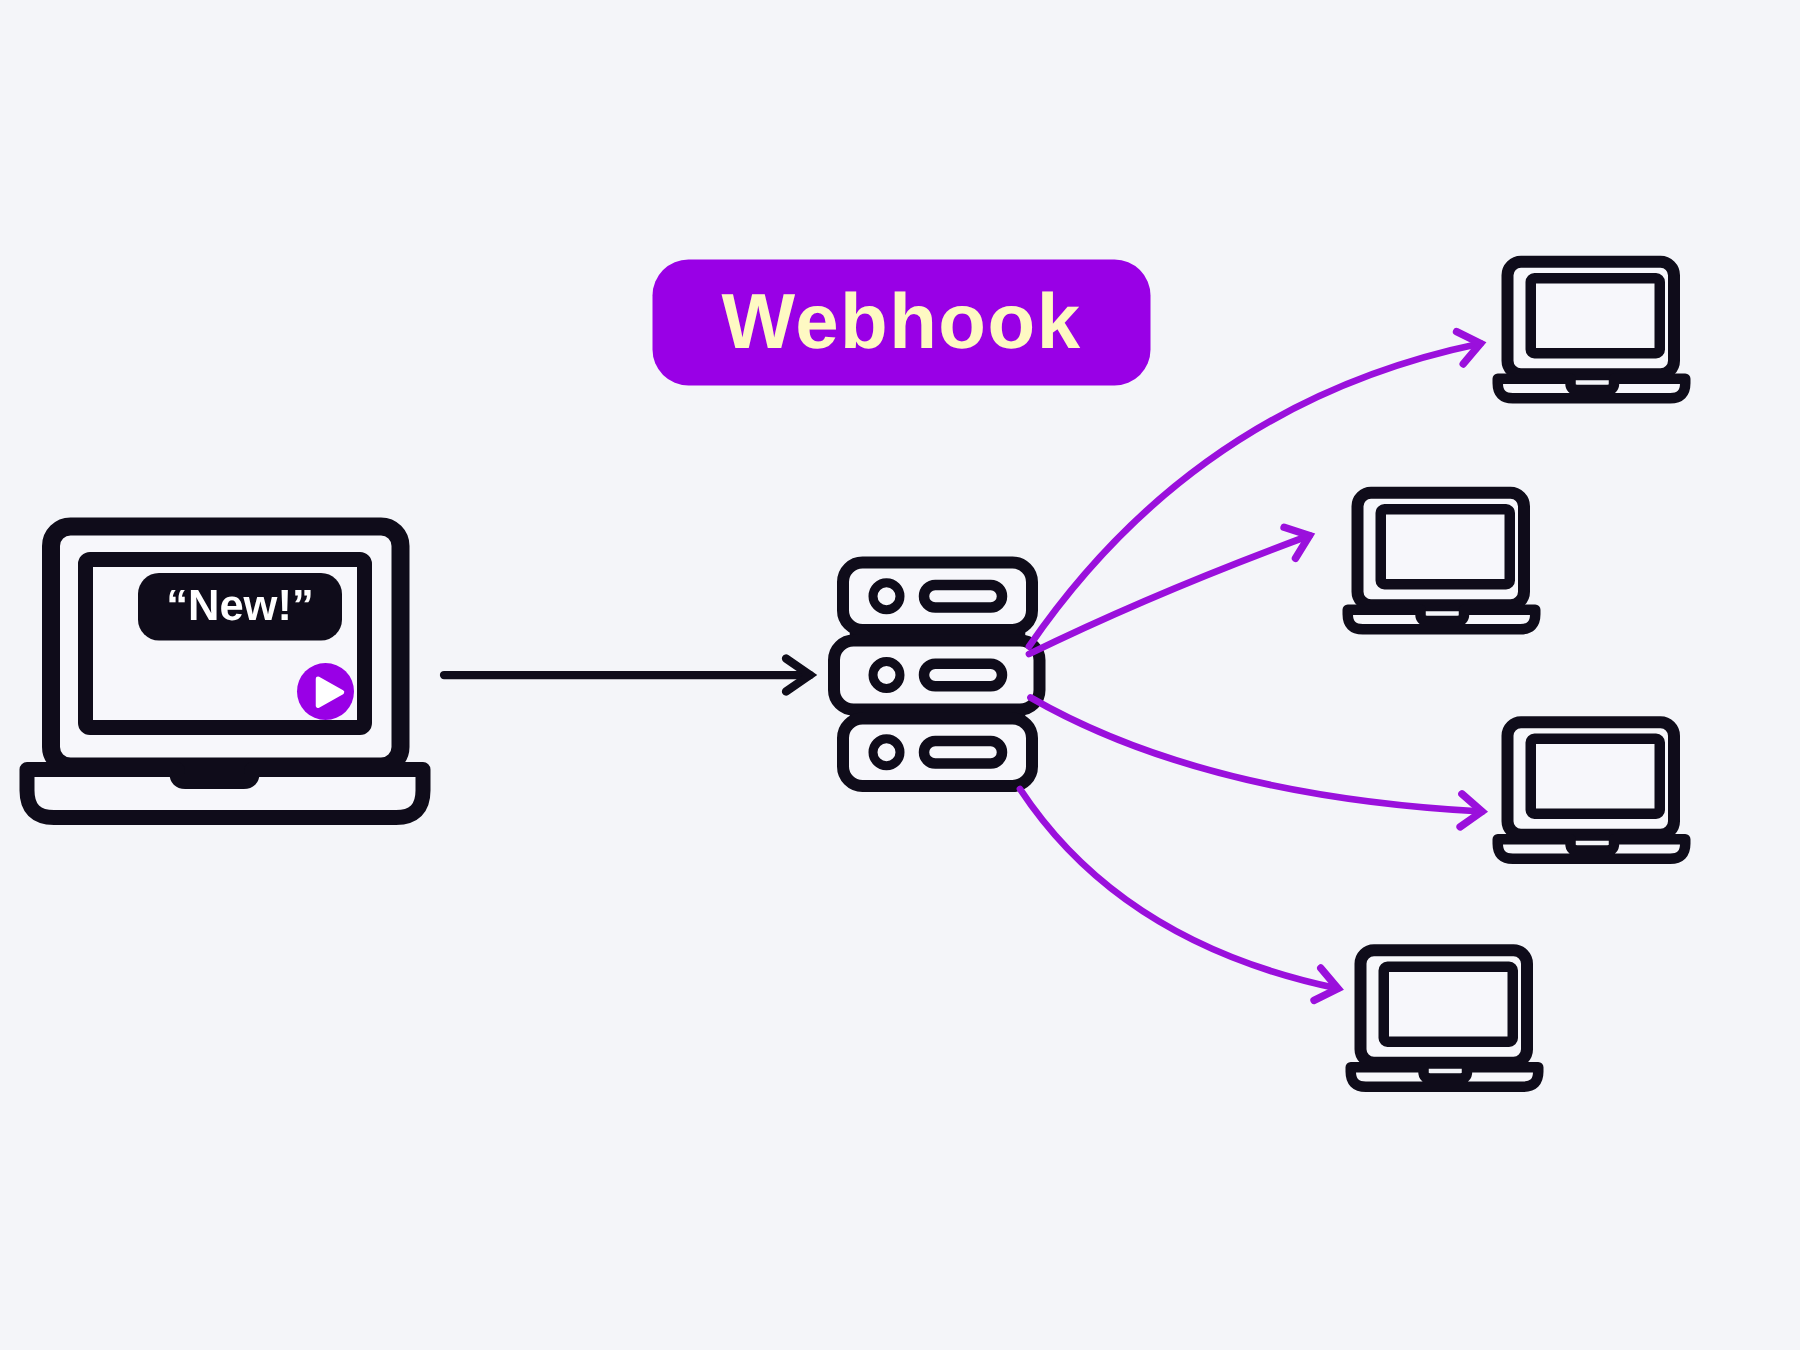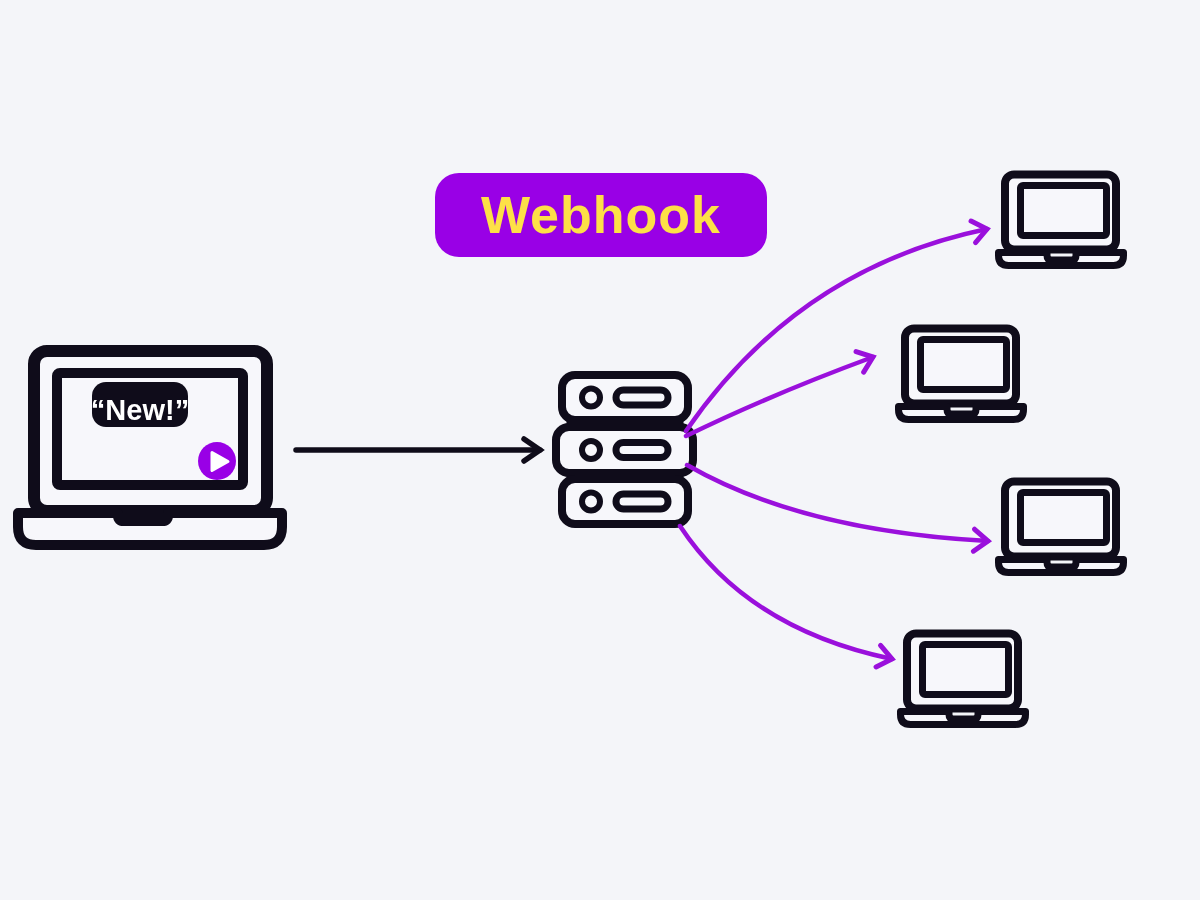--- a/index.html
+++ b/index.html
@@ -20,34 +20,34 @@
     position: absolute;
     left: 435px; top: 173px;
     width: 332px; height: 84px;
     background: #9900E6;
     border-radius: 24px;
     display: flex;
     align-items: center;
     justify-content: center;
   }
   .webhook-badge span {
-    color: #fde047;
+    color: #fef9c3;
     font-weight: bold;
     font-size: 52px;
     letter-spacing: 1px;
     text-align: center;
   }
   .new-badge {
     position: absolute;
     left: 92px; top: 382px;
-    width: 96px; height: 45px;
+    width: 136px; height: 45px;
     background: #0F0C1A;
     border-radius: 14px;
     display: flex;
-    align-items: flex-end;
+    align-items: center;
     justify-content: center;
   }
   .new-badge span {
     color: #FFFFFF;
     font-weight: bold;
     font-size: 29px;
   }
 </style>
 </head>
 <body>

